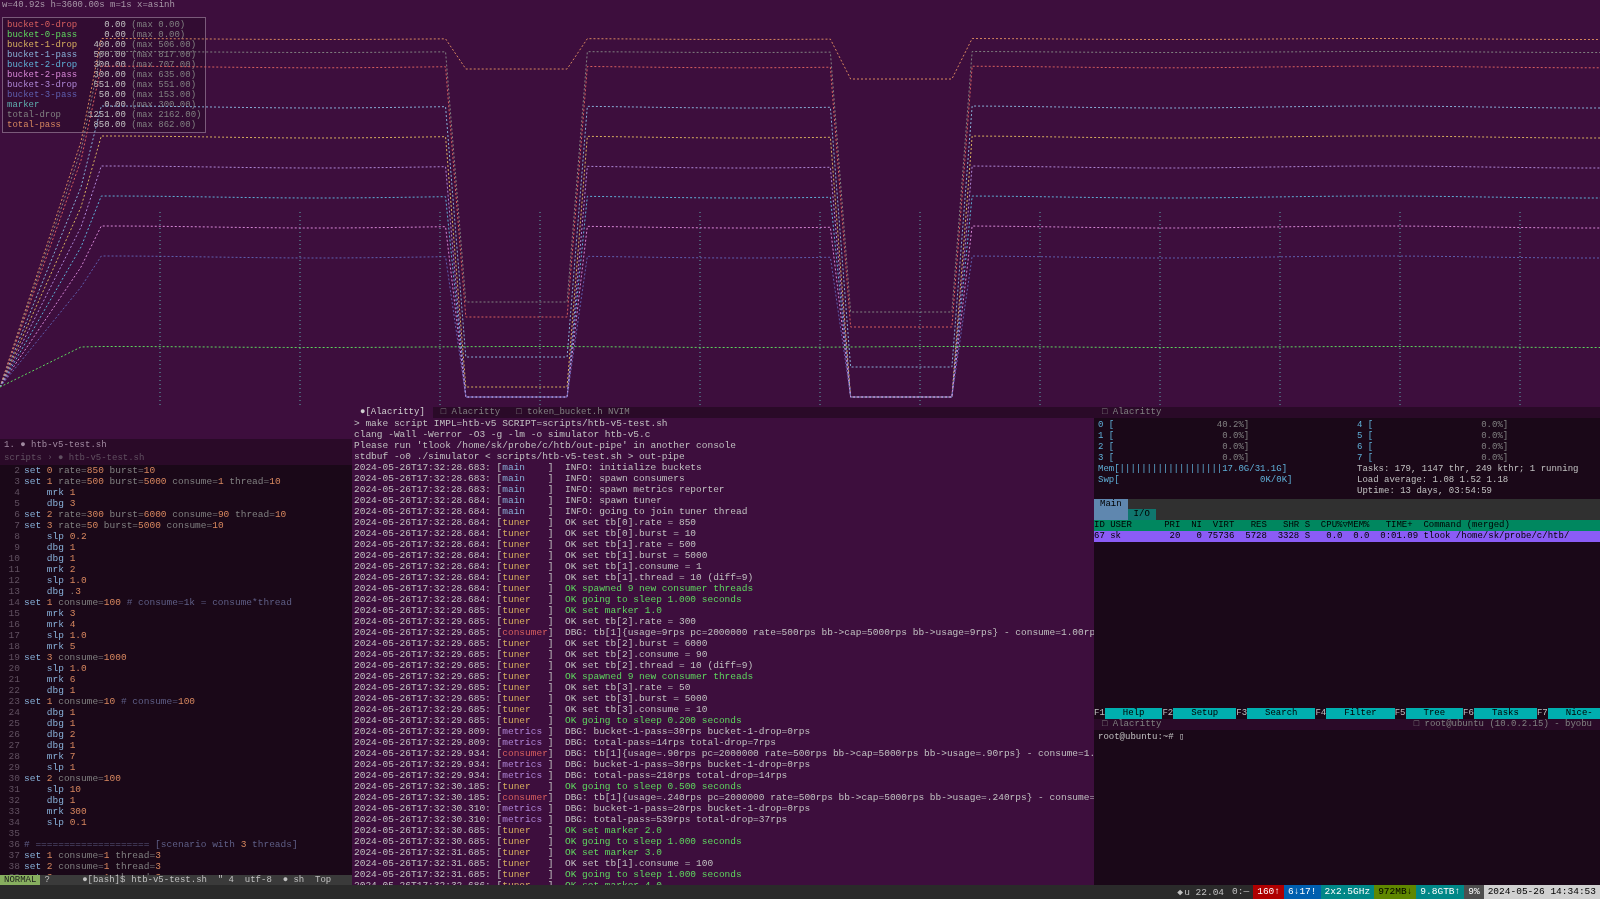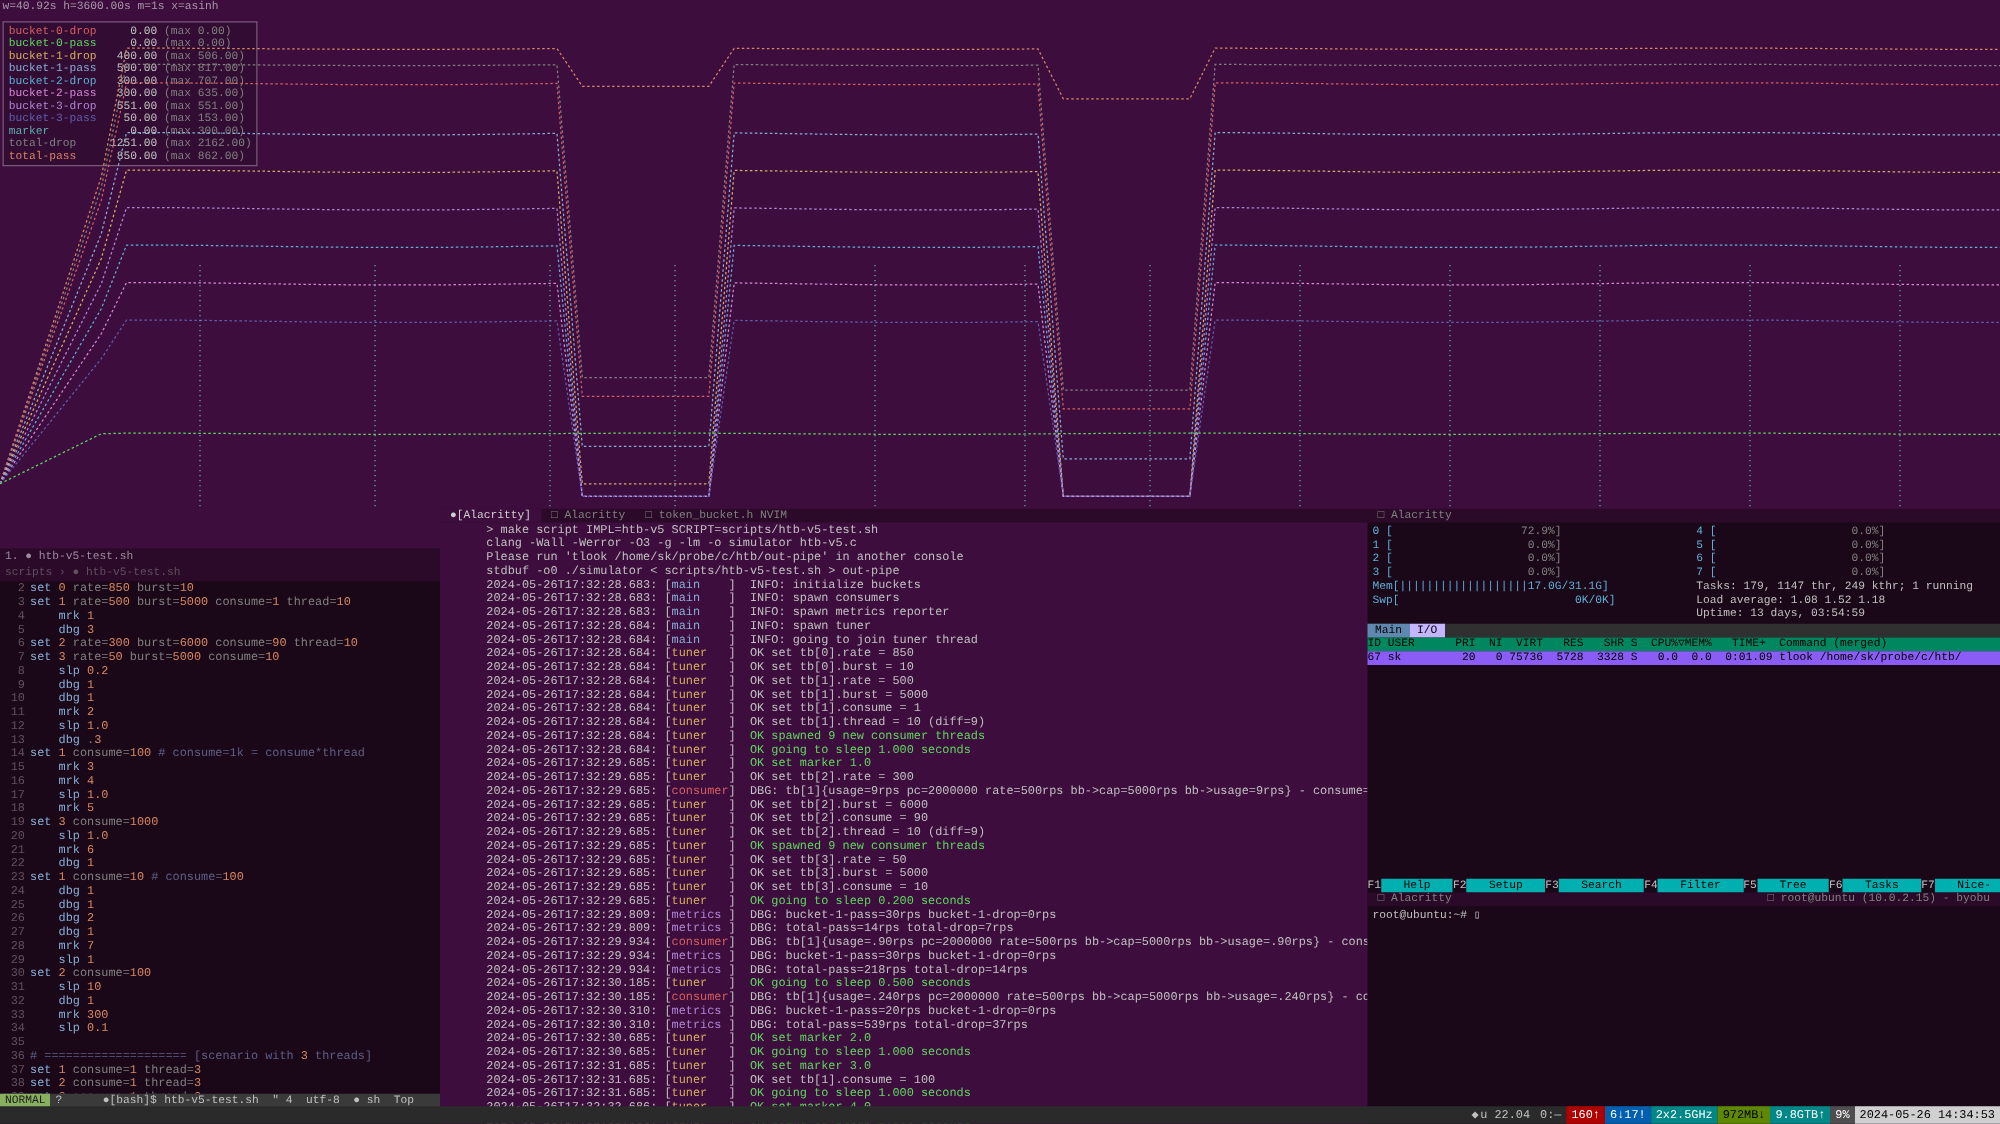--- a/index.html
+++ b/index.html
@@ -92,21 +92,21 @@
 }
 .log-tabs {
   display: flex;
   background: #2a0a28;
   font-size: 9px;
   height: 11px;
 }
 .log-tab { padding: 0 8px; color: #808080; }
 .log-tab.active { background: #3d0e3d; color: #d0d0d0; }
 .log-content { flex: 1; padding: 0 2px; overflow: hidden; }
-.log-line { white-space: pre; color: #c0c0c0; margin-left: 35px; }
+.log-line { white-space: pre; color: #c0c0c0; }
 .tuner { color: #d7af5f; }
 .main-tag { color: #87afd7; }
 .metrics { color: #af87d7; }
 .consumer { color: #d75f5f; }
 .ok-green { color: #5fd75f; text-align: right; }
 
 .htop-pane {
   width: 506px;
   background: #1a0818;
   font-size: 9px;
@@ -122,21 +122,21 @@
 .meter-col { flex: 1; }
 .meter-row { white-space: pre; color: #5fafd7; }
 .meter-val { color: #808080; }
 .htop-tabs {
   display: flex;
   background: #303030;
   font-size: 9px;
 }
 .htop-tab { padding: 0 6px; }
 .htop-tab.main { background: #5f87af; color: #000; }
-.htop-tab.io { background: #c4b5fd; color: #000; }
+.htop-tab.io { background: #0f766e; color: #000; margin-top: 10px; }
 .htop-header {
   background: #00875f;
   color: #000;
   white-space: pre;
   font-size: 9px;
 }
 .htop-row {
   background: #8b5cf6;
   color: #000;
   white-space: pre;
@@ -342,21 +342,21 @@
         <div class="log-line">2024-05-26T17:32:32.686: [<span class="tuner">tuner   </span>]  <span class="ok-green">OK going to sleep 1.000 seconds</span></div>
       </div>
   </div>
 
   <div class="htop-pane">
     <div class="log-tabs">
       <div class="log-tab" style="flex:1">□ Alacritty</div>
     </div>
     <div class="htop-meters" id="htop-meters">
         <div class="meter-col">
-          <div class="meter-row">0 [                  <span class="meter-val"> 72.9%]</span></div>
+          <div class="meter-row">0 [                  <span class="meter-val"> 40.2%]</span></div>
           <div class="meter-row">1 [                  <span class="meter-val">  0.0%]</span></div>
           <div class="meter-row">2 [                  <span class="meter-val">  0.0%]</span></div>
           <div class="meter-row">3 [                  <span class="meter-val">  0.0%]</span></div>
           <div class="meter-row">Mem[|||||||||||||||||||17.0G/31.1G]</div>
           <div class="meter-row">Swp[                          0K/0K]</div>
         </div>
         <div class="meter-col">
           <div class="meter-row">4 [                  <span class="meter-val">  0.0%]</span></div>
           <div class="meter-row">5 [                  <span class="meter-val">  0.0%]</span></div>
           <div class="meter-row">6 [                  <span class="meter-val">  0.0%]</span></div>

